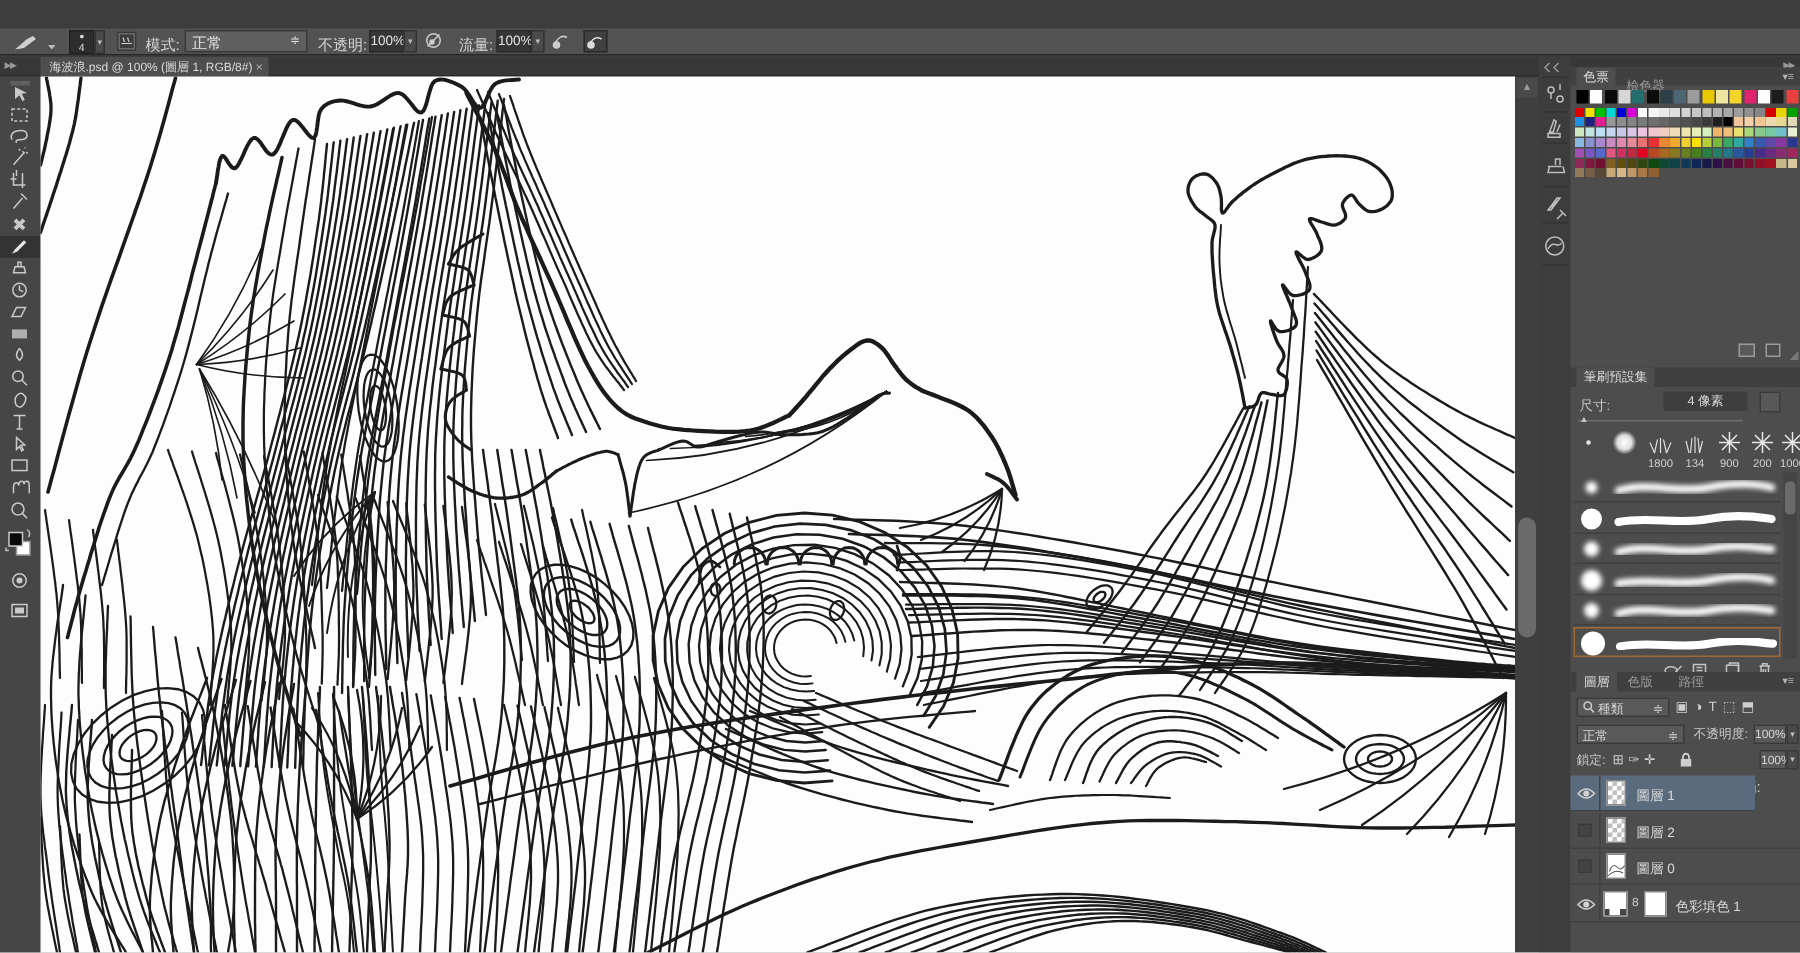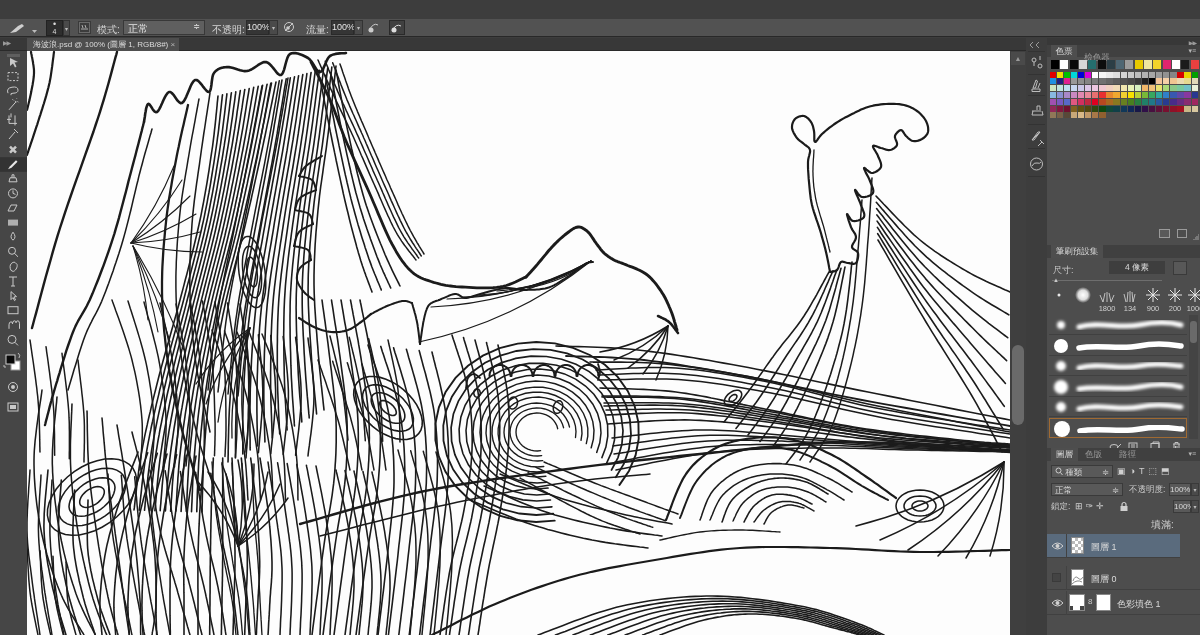--- a/index.html
+++ b/index.html
@@ -725,28 +725,34 @@
         <div class="abs" style="left:144px;top:35px;width:8px;height:13px;background:#4a4a4a;border:1px solid #3a3a3a;color:#bbb;font-size:6px;text-align:center;line-height:12px">▾</div>
         <div class="abs" style="left:4px;top:53px;color:#c9c9c9;font-size:8.5px">鎖定:</div>
         <div class="abs" style="left:28px;top:53px;color:#cfcfcf;font-size:9px;letter-spacing:3px">⊞✑✛</div>
         <svg class="abs" style="left:72px;top:53px" width="10" height="11">
           <rect x="1.5" y="5" width="7" height="5" fill="#cfcfcf"></rect>
           <path d="M3 5 v-1.5 a2 2 0 0 1 4 0 V5" fill="none" stroke="#cfcfcf" stroke-width="1.2"></path>
         </svg>
         <div class="abs" style="left:104px;top:70px;color:#c9c9c9;font-size:10px">填滿:</div>
         <div class="abs" style="left:126px;top:52px;width:18px;height:13px;background:#595959;border:1px solid #3a3a3a;color:#d8d8d8;font-size:8px;text-align:center;line-height:12px">100%</div>
         <div class="abs" style="left:144px;top:52px;width:8px;height:13px;background:#4a4a4a;border:1px solid #3a3a3a;color:#bbb;font-size:6px;text-align:center;line-height:12px">▾</div>
-        <div class="abs" style="left:0;top:86px;width:133px;height:24px;background:#5a6b7d;border-bottom:1px solid #404040">
+        <div class="abs" style="left:0;top:69px;width:123px;height:24px;background:#5a6b7d;border-bottom:1px solid #404040">
           <svg class="abs" style="left:4px;top:7px" width="13" height="10">
             <path d="M1 5 Q6.5 -1 12 5 Q6.5 11 1 5Z" fill="none" stroke="#d0d0d0"></path>
             <circle cx="6.5" cy="5" r="2" fill="#d0d0d0"></circle>
           </svg>
           <div class="abs" style="left:19px;top:0;width:1px;height:24px;background:#424242"></div>
           <div class="abs" style="left:24px;top:3px;width:13px;height:17px;background:#fff;background-image:linear-gradient(45deg,#bbb 25%,transparent 25%,transparent 75%,#bbb 75%),linear-gradient(45deg,#bbb 25%,transparent 25%,transparent 75%,#bbb 75%);background-size:6px 6px;background-position:0 0,3px 3px;border:1px solid #888"></div>
           <div class="abs" style="left:44px;top:7px;color:#dadada;font-size:9px">圖層 1</div>
+        </div>
+        <div class="abs" style="left:0;top:93.5px;width:153px;height:24px;background:#4d4d4d;border-bottom:1px solid #404040">
+          <div class="abs" style="left:5px;top:7px;width:9px;height:9px;background:#444;border:1px solid #3a3a3a"></div>
+          <div class="abs" style="left:19px;top:0;width:1px;height:24px;background:#424242"></div>
+          <div class="abs" style="left:24px;top:3px;width:13px;height:17px;background:#fff;background-image:linear-gradient(45deg,#bbb 25%,transparent 25%,transparent 75%,#bbb 75%),linear-gradient(45deg,#bbb 25%,transparent 25%,transparent 75%,#bbb 75%);background-size:6px 6px;background-position:0 0,3px 3px;border:1px solid #888"></div>
+          <div class="abs" style="left:44px;top:7px;color:#dadada;font-size:9px">圖層 2</div>
         </div>
         <div class="abs" style="left:0;top:118.0px;width:153px;height:24px;background:#4d4d4d;border-bottom:1px solid #404040">
           <div class="abs" style="left:5px;top:7px;width:9px;height:9px;background:#444;border:1px solid #3a3a3a"></div>
           <div class="abs" style="left:19px;top:0;width:1px;height:24px;background:#424242"></div>
           <div class="abs" style="left:24px;top:3px;width:13px;height:17px;background:#fff;border:1px solid #888"></div>
           <svg class="abs" style="left:24px;top:3px" width="13" height="17">
             <path d="M2 12 Q4 6 7 9 T12 8 M1 15 Q6 10 11 13" stroke="#555" fill="none" stroke-width="0.7"></path>
           </svg>
           <div class="abs" style="left:44px;top:7px;color:#dadada;font-size:9px">圖層 0</div>
         </div>

